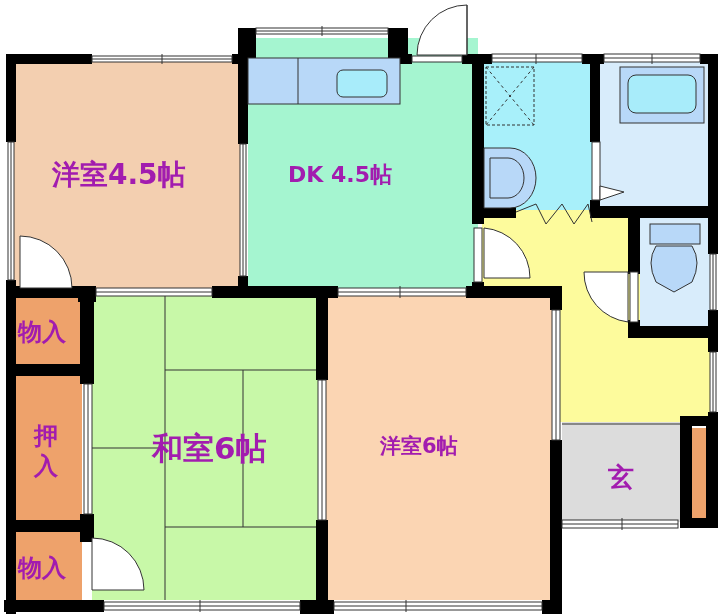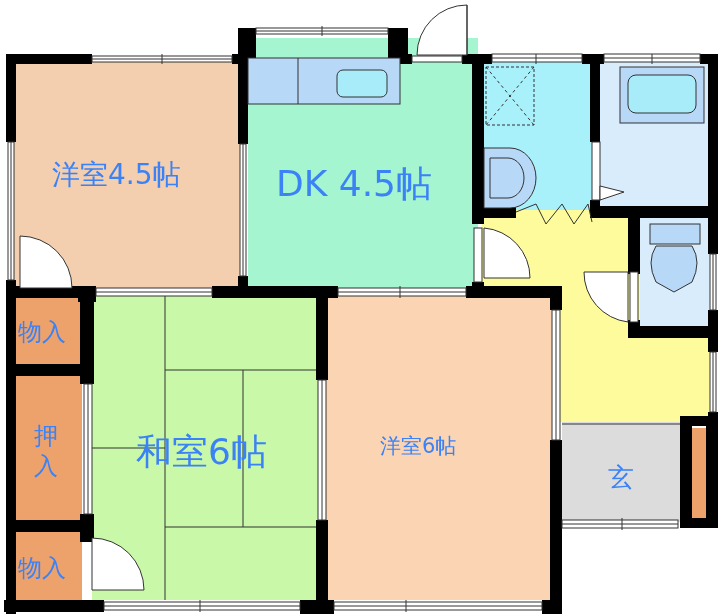--- a/index.html
+++ b/index.html
@@ -1,18 +1,18 @@
 <!DOCTYPE html>
 <html><head>
   <meta charset="utf-8">
   <style>
     html, body { margin:0; padding:0; background:#ffffff; }
     body { width:720px; height:614px; position:relative; overflow:hidden; font-family:"DejaVu Sans", sans-serif; }
     .room { position:absolute; }
-    .label { position:absolute; color:#3b82f6; white-space:nowrap; font-family:"DejaVu Sans", sans-serif; }
+    .label { position:absolute; color:#a21caf; white-space:nowrap; font-family:"DejaVu Sans", sans-serif;font-weight:bold; }
     svg { position:absolute; left:0; top:0; }
   </style>
 </head>
 <body>
 
 <div class="room" style="left:14px;top:62px;width:228px;height:226px;background:#f3cfb0;"></div>
 <div class="room" style="left:248px;top:38px;width:230px;height:250px;background:#a5f5d0;"></div>
 <div class="room" style="left:482px;top:62px;width:112px;height:150px;background:#a8f0fa;"></div>
 <div class="room" style="left:598px;top:62px;width:114px;height:146px;background:#d8ecfb;"></div>
 <div class="room" style="left:482px;top:210px;width:230px;height:212px;background:#fdfb9c;"></div>
@@ -181,20 +181,20 @@
     <line x1="165" y1="370" x2="316" y2="370"></line>
     <line x1="92" y1="448" x2="165" y2="448"></line>
     <line x1="243" y1="370" x2="243" y2="527"></line>
     <line x1="165" y1="527" x2="316" y2="527"></line>
   </g>
 
   <line x1="562" y1="424" x2="680" y2="424" stroke="#333"></line>
 </svg>
 
 <div class="label" style="left:52px;top:156px;font-size:28px;">洋室4.5帖</div>
-<div class="label" style="left:276px;top:160px;font-size:36px;">DK 4.5帖</div>
+<div class="label" style="left:288px;top:160px;font-size:22px;">DK 4.5帖</div>
 <div class="label" style="left:18px;top:316px;font-size:24px;">物入</div>
 <div class="label" style="left:34px;top:420px;font-size:24px;">押</div>
 <div class="label" style="left:34px;top:450px;font-size:24px;">入</div>
 <div class="label" style="left:18px;top:552px;font-size:24px;">物入</div>
-<div class="label" style="left:136px;top:428px;font-size:36px;">和室6帖</div>
+<div class="label" style="left:152px;top:428px;font-size:31px;">和室6帖</div>
 <div class="label" style="left:380px;top:432px;font-size:21px;">洋室6帖</div>
 <div class="label" style="left:608px;top:460px;font-size:26px;">玄</div>
 
 </body></html>

